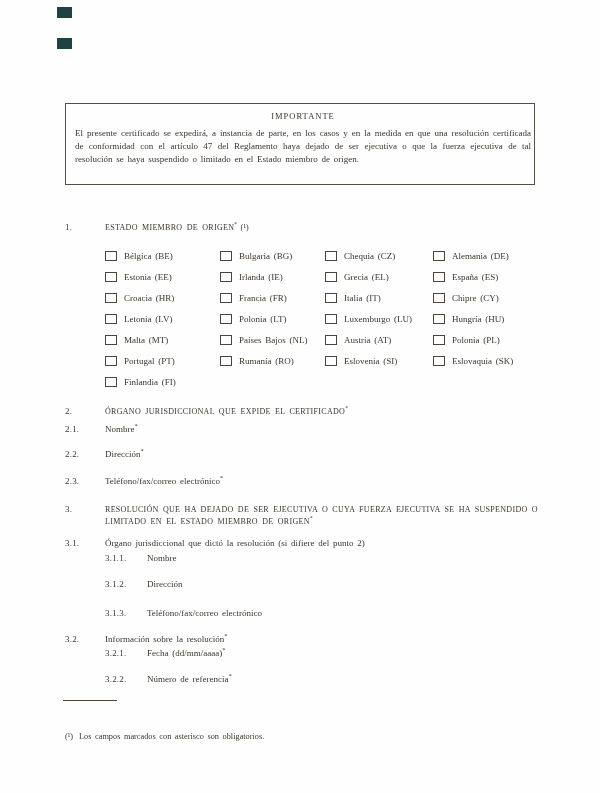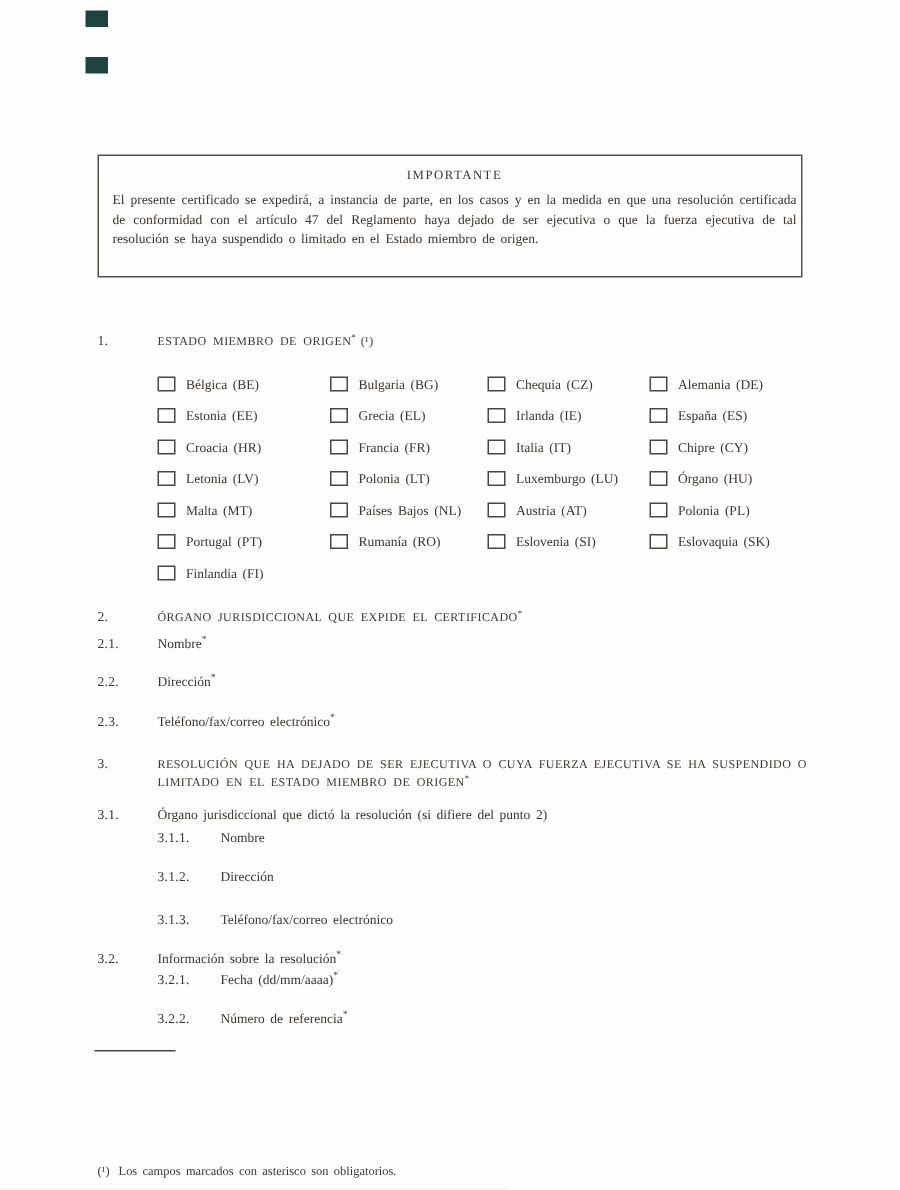--- a/index.html
+++ b/index.html
@@ -55,21 +55,21 @@
     border:1px solid #4a453e;background:#fefefe;
     margin-right:7px;flex-shrink:0;
   }
   .clab{font-size:9px;white-space:nowrap;}
 
   .footnote-rule{
     position:absolute;left:63px;top:700px;width:54px;height:1px;
     background:#4a453e;
   }
   .footnote{
-    position:absolute;left:65px;top:732px;font-size:8.3px;margin-top:44px;
+    position:absolute;left:65px;top:732px;font-size:8.3px;
   }
   .footnote .fmark{margin-right:6px;}
 </style>
 </head>
 <body>
 
 <div class="page">
 
   <div class="corner-mark m1"></div>
   <div class="corner-mark m2"></div>
@@ -100,28 +100,28 @@
       <div class="country">
         <span class="cb"></span>
         <span class="clab">Alemania (DE)</span>
       </div>
       <div class="country">
         <span class="cb"></span>
         <span class="clab">Estonia (EE)</span>
       </div>
       <div class="country">
         <span class="cb"></span>
+        <span class="clab">Irlanda (IE)</span>
+      </div>
+      <div class="country">
+        <span class="cb"></span>
         <span class="clab">Grecia (EL)</span>
       </div>
       <div class="country">
         <span class="cb"></span>
-        <span class="clab">Irlanda (IE)</span>
-      </div>
-      <div class="country">
-        <span class="cb"></span>
         <span class="clab">España (ES)</span>
       </div>
       <div class="country">
         <span class="cb"></span>
         <span class="clab">Croacia (HR)</span>
       </div>
       <div class="country">
         <span class="cb"></span>
         <span class="clab">Francia (FR)</span>
       </div>
@@ -140,21 +140,21 @@
       <div class="country">
         <span class="cb"></span>
         <span class="clab">Polonia (LT)</span>
       </div>
       <div class="country">
         <span class="cb"></span>
         <span class="clab">Luxemburgo (LU)</span>
       </div>
       <div class="country">
         <span class="cb"></span>
-        <span class="clab">Órgano (HU)</span>
+        <span class="clab">Hungría (HU)</span>
       </div>
       <div class="country">
         <span class="cb"></span>
         <span class="clab">Malta (MT)</span>
       </div>
       <div class="country">
         <span class="cb"></span>
         <span class="clab">Países Bajos (NL)</span>
       </div>
       <div class="country">

